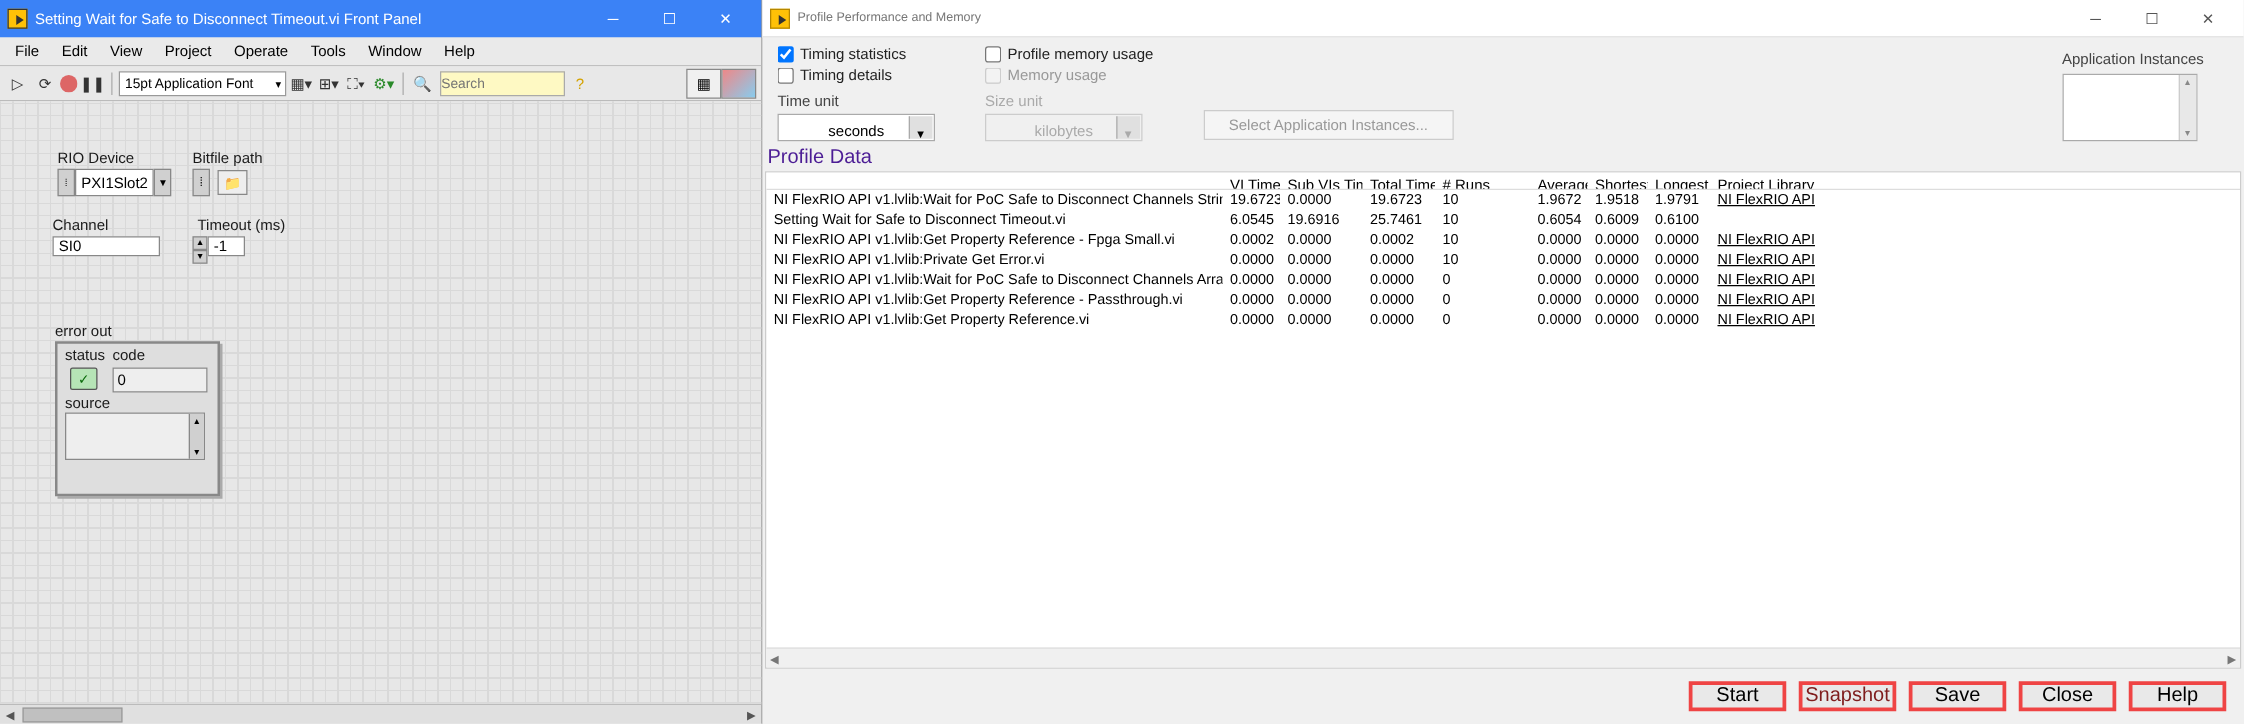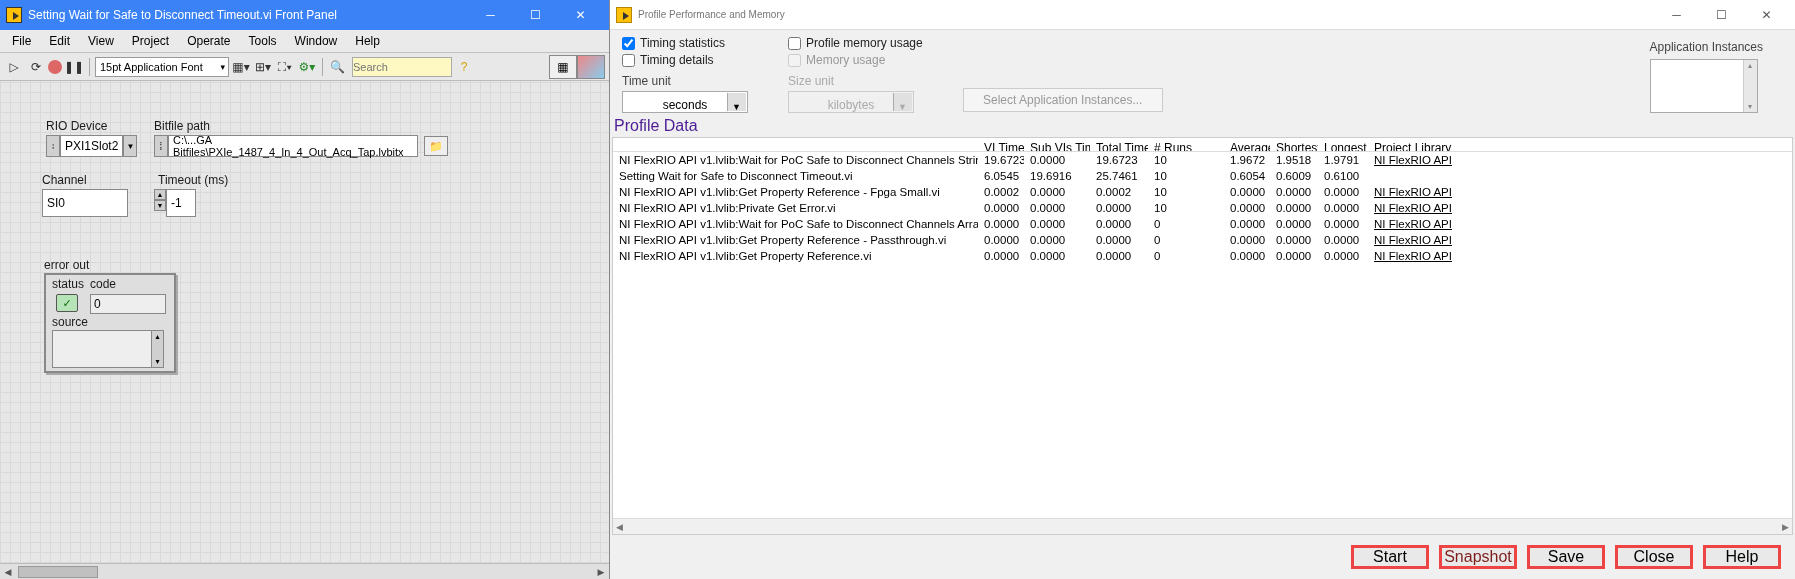--- a/index.html
+++ b/index.html
@@ -27,21 +27,21 @@
 .fp-label { position:absolute; font-size:12px; color:#1a1a1a;}
 .fp-ctrl { position:absolute; }
 .ring-ctrl { display:flex; height:22px;}
 .ring-pick { width:14px; background:#d0d0d0; border:1px solid #888; display:flex;align-items:center;justify-content:center; font-size:8px;}
 .ring-val { background:#fff; border:1px solid #888; padding:0 4px; display:flex; align-items:center; min-width:58px; font-size:12px;}
 .ring-dd { width:14px; background:#d0d0d0; border:1px solid #888; display:flex;align-items:center;justify-content:center; font-size:8px;}
 .path-ctrl { display:flex; height:22px; align-items:center;}
 .path-icon { width:14px; height:22px; background:#d0d0d0; border:1px solid #888; font-size:10px; display:flex;align-items:center;justify-content:center;}
 .path-val { background:#fff; border:1px solid #888; padding:0 4px; height:22px; display:flex; align-items:center; font-size:11px; width:250px;}
 .browse-btn { width:24px; height:20px; margin-left:6px; background:#eee; border:1px solid #888; display:flex;align-items:center;justify-content:center;font-size:11px;}
-.str-ctrl { background:#fff; border:1px solid #888; height:28px; padding:0 4px; font-size:12px; display:flex;align-items:center;text-align:right;}
+.str-ctrl { background:#fff; border:1px solid #888; height:16px; padding:0 4px; font-size:12px; display:flex;align-items:center;text-align:right;}
 .num-ctrl { display:flex; height:22px;}
 .num-spin { width:12px; display:flex; flex-direction:column;}
 .num-spin div { flex:1; background:#d0d0d0; border:1px solid #888; font-size:7px; display:flex;align-items:center;justify-content:center;}
 .cluster-frame { position:absolute; border:2px solid #888; background:#dedede; box-shadow: 2px 2px 0 #aaa;}
 .status-led { width:22px; height:18px; background: #b6e4b6; border:1px solid #555; border-radius:2px;display:flex;align-items:center;justify-content:center;}
 .status-led::after{content:'✓';color:#0a6b0a;font-size:11px;}
 .code-box { background:#eee; border:1px solid #888; height:20px; width:76px; padding:0 3px; font-size:12px; display:flex;align-items:center;}
 .src-box { background:#eee; border:1px solid #888; width:112px; height:38px; position:relative;}
 .src-scroll { position:absolute; right:0; top:0; bottom:0; width:12px; background:#d0d0d0; border-left:1px solid #888;display:flex;flex-direction:column;justify-content:space-between;align-items:center;font-size:8px;padding:1px 0;}
 .h-scrollbar { height:16px; background:#e0e0e0; border-top:1px solid #bbb; display:flex;align-items:center; }
@@ -131,35 +131,34 @@
   <div class="fp-canvas">
     <div class="fp-label" style="left:46px;top:38px;">RIO Device</div>
     <div class="fp-ctrl ring-ctrl" style="left:46px;top:54px;">
       <div class="ring-pick">⁞</div>
       <div class="ring-val">PXI1Slot2</div>
       <div class="ring-dd">▼</div>
     </div>
     <div class="fp-label" style="left:154px;top:38px;">Bitfile path</div>
     <div class="fp-ctrl path-ctrl" style="left:154px;top:54px;">
       <div class="path-icon">⁞</div>
-      <div class="path-val">C:\...GA Bitfiles\PXIe_1487_4_In_4_Out_Acq_Tap.lvbitx</div>
       <div class="browse-btn">📁</div>
     </div>
     <div class="fp-label" style="left:42px;top:92px;">Channel</div>
     <div class="fp-ctrl str-ctrl" style="left:42px;top:108px;width:86px;">SI0</div>
     <div class="fp-label" style="left:158px;top:92px;">Timeout (ms)</div>
     <div class="fp-ctrl num-ctrl" style="left:154px;top:108px;">
       <div class="num-spin">
           <div>▲</div>
           <div>▼</div>
         </div>
       <div class="str-ctrl" style="width:30px;">-1</div>
     </div>
     <div class="fp-label" style="left:44px;top:177px;">error out</div>
-    <div class="cluster-frame" style="left:44px;top:192px;width:132px;height:100px;">
+    <div class="cluster-frame" style="left:44px;top:192px;width:132px;height:124px;">
       <div class="fp-label" style="left:6px;top:2px;">status</div>
       <div class="fp-label" style="left:44px;top:2px;">code</div>
       <div style="position:absolute;left:10px;top:19px;" class="status-led"></div>
       <div style="position:absolute;left:44px;top:19px;" class="code-box">0</div>
       <div class="fp-label" style="left:6px;top:40px;">source</div>
       <div style="position:absolute;left:6px;top:55px;" class="src-box">
         <div class="src-scroll">
             <span>▴</span>
             <span>▾</span>
           </div>

